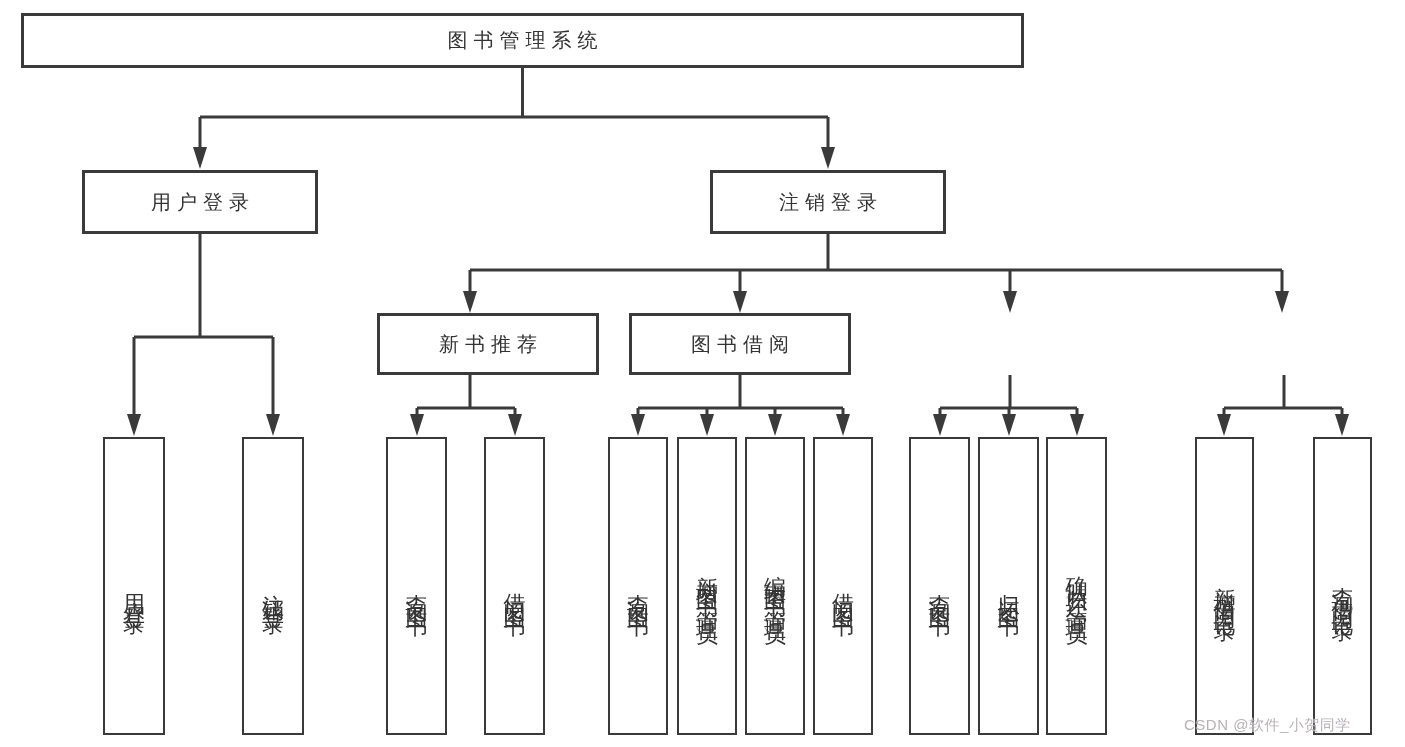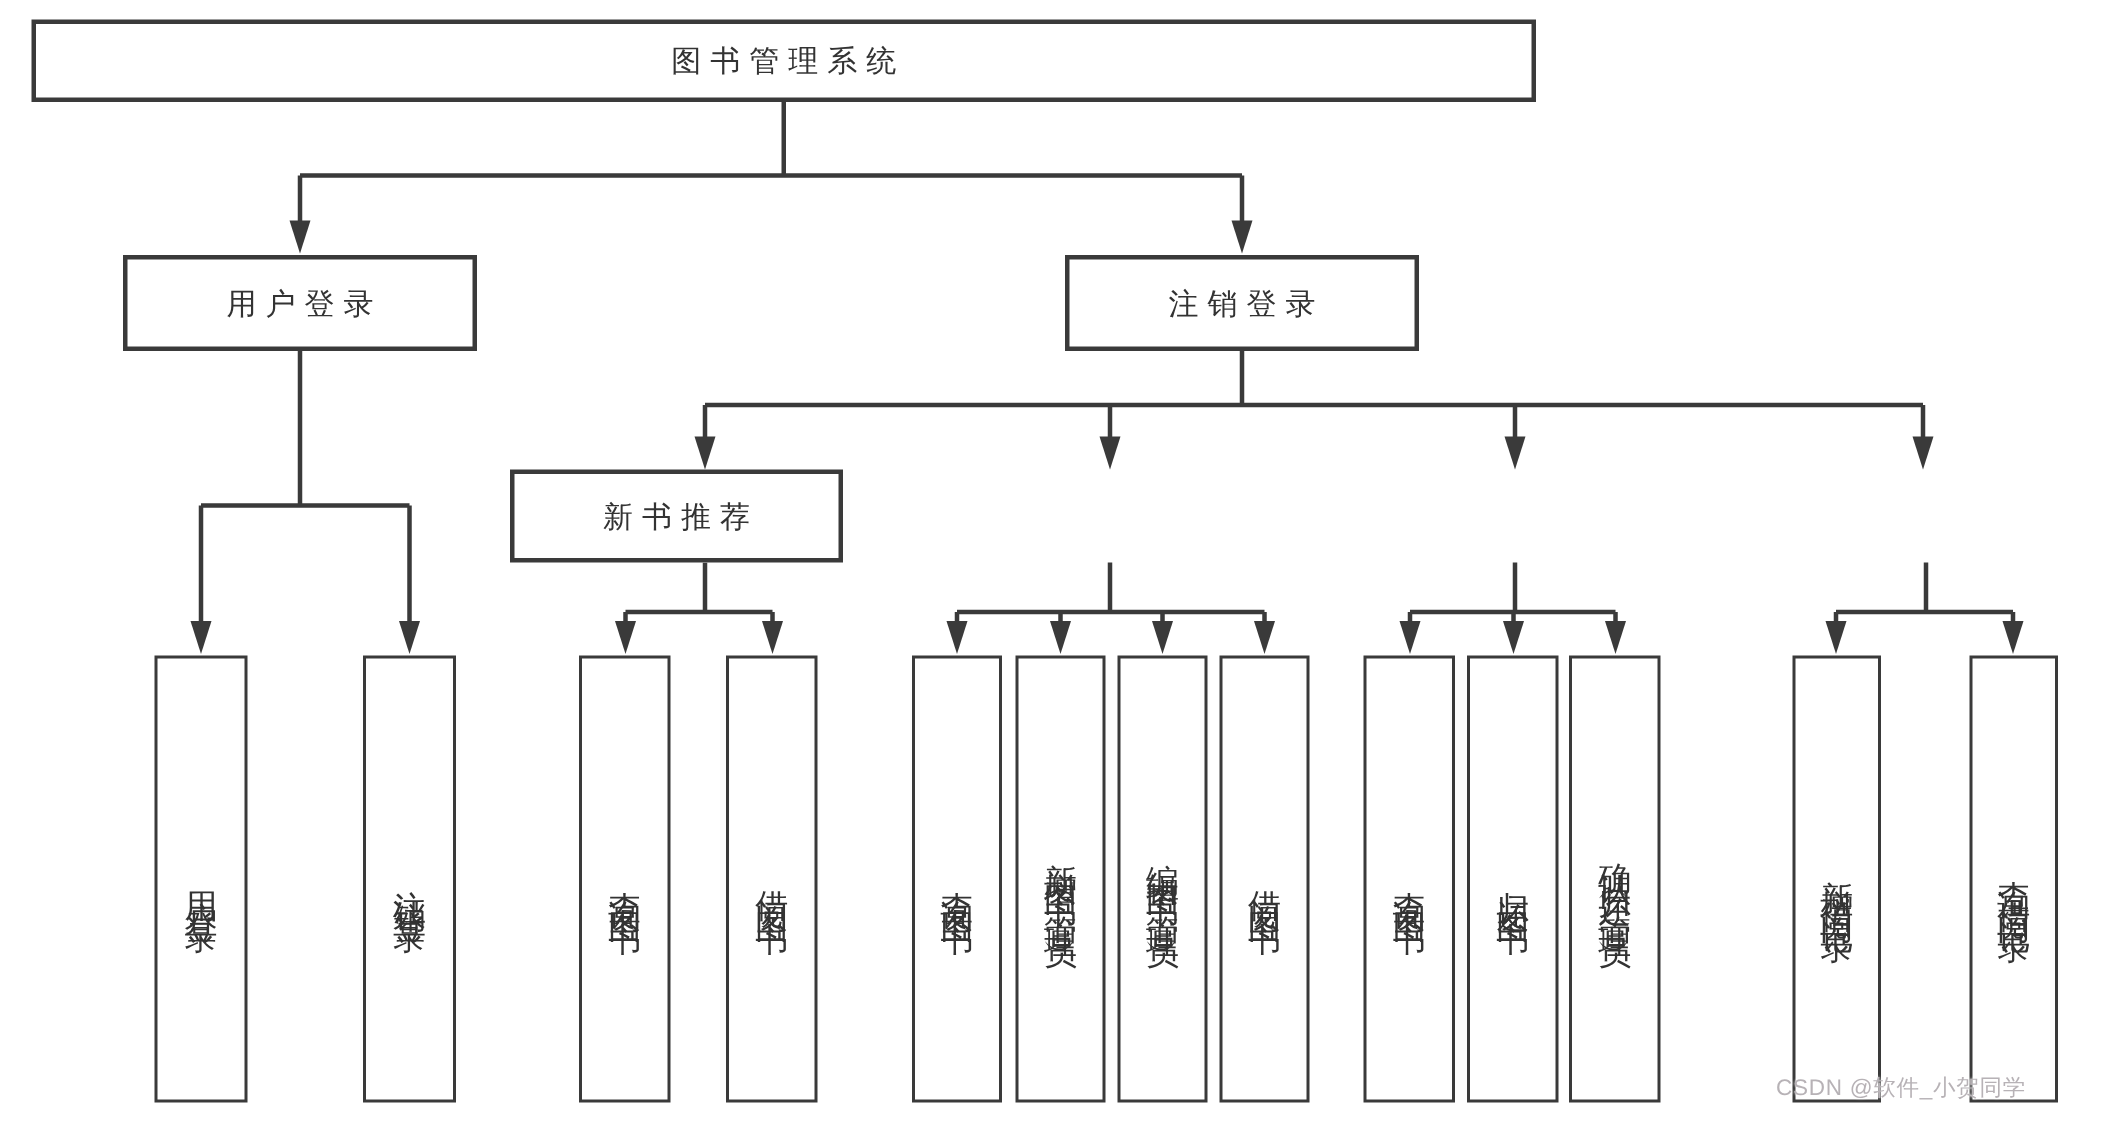--- a/index.html
+++ b/index.html
@@ -114,22 +114,25 @@
     <span class="hlbl">图书管理系统</span>
   </div>
 
   <div class="box" style="left:82px; top:170px; width:236px; height:64px;">
     <span class="hlbl">用户登录</span>
   </div>
   <div class="box" style="left:710px; top:170px; width:236px; height:64px;">
     <span class="hlbl">注销登录</span>
   </div>
 
-  <div class="box" style="left:340px; top:313px; width:222px; height:62px;text-align:right;">
+  <div class="box" style="left:377px; top:313px; width:222px; height:62px;text-align:right;">
     <span class="hlbl">新书推荐</span>
+  </div>
+  <div class="box" style="left:629px; top:313px; width:222px; height:62px;">
+    <span class="hlbl">图书借阅</span>
   </div>
 
   <div class="box leaf" style="left:103px; top:437px; width:62px; height:298px;">
     <span class="vlbl">用户登录</span>
   </div>
   <div class="box leaf" style="left:242px; top:437px; width:62px; height:298px;">
     <span class="vlbl">注销登录</span>
   </div>
 
   <div class="box leaf" style="left:386px; top:437px; width:61px; height:298px;">

